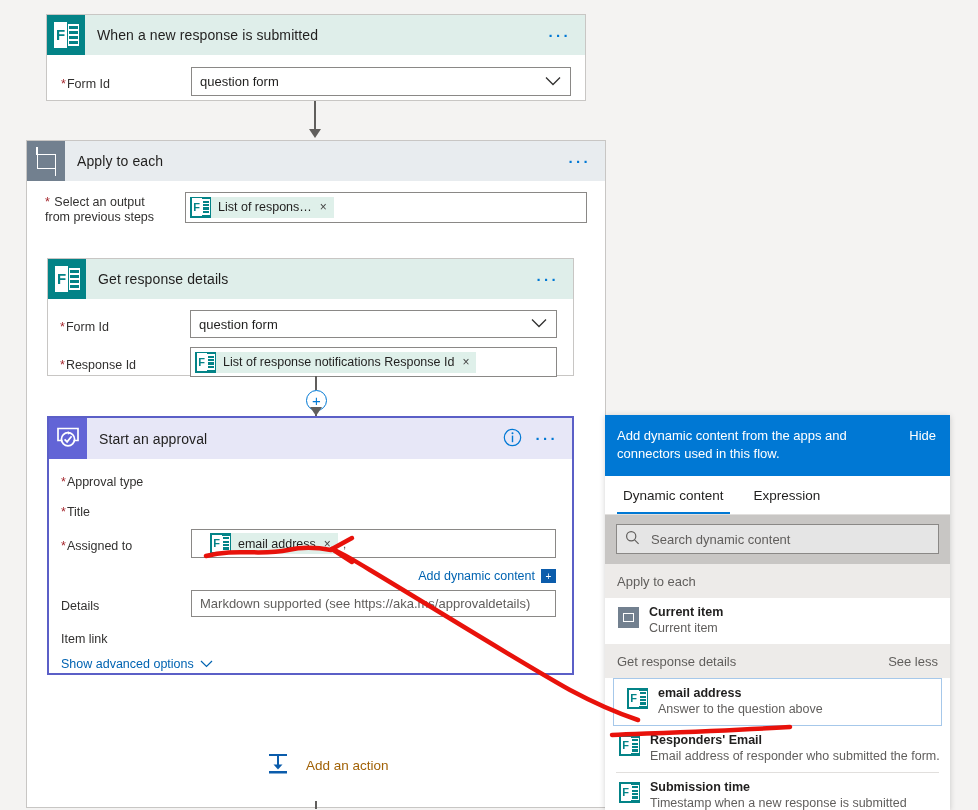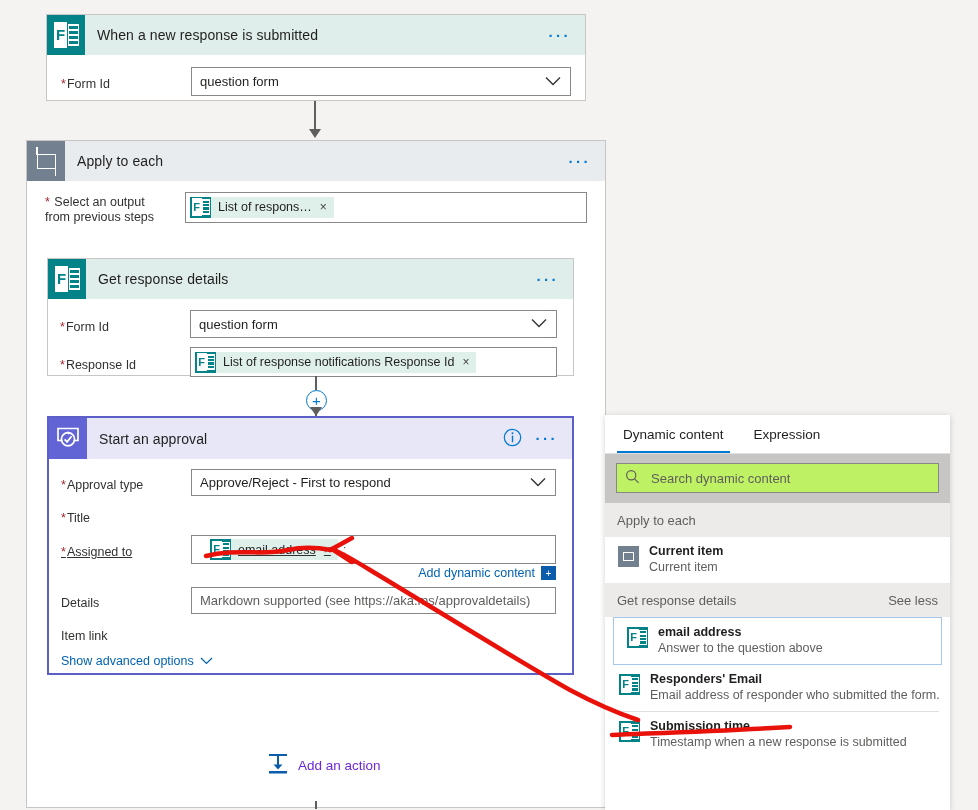--- a/index.html
+++ b/index.html
@@ -76,34 +76,34 @@
   #dcp { position:absolute; left:605px; top:415px; width:345px; height:395px;
          background:#fff; box-shadow:0 1px 6px rgba(0,0,0,.18); }
   .dcp-banner { background:#0078d4; color:#fff; padding:12px 14px 13px 12px;
                 display:flex; font-size:13px; line-height:18px; }
   .dcp-banner .txt{ flex:1; padding-right:10px;}
   .dcp-hide { white-space:nowrap; }
   .dcp-tabs { display:flex; border-bottom:1px solid #e1dfdd; background:#fff; padding:0 12px;}
   .dcp-tab { padding:12px 6px 9px 6px; margin-right:18px; font-size:13.5px; color:#201f1e;}
   .dcp-tab.sel { border-bottom:2px solid #0078d4; font-weight:400;}
   .dcp-searchwrap { background:#c8c6c4; padding:9px 11px 10px 11px;}
-  .dcp-search { background:#bef264; border:1px solid #8a8886; height:30px; display:flex;
+  .dcp-search { background:#e5e5e5; border:1px solid #8a8886; height:30px; display:flex;
                 align-items:center; padding:0 8px; color:#605e5c; font-size:13px;}
   .dcp-grp { background:#edebe9; color:#605e5c; font-size:13px; padding:10px 12px 9px 12px;
              display:flex; }
   .dcp-grp .nm{flex:1;}
   .dcp-item { display:flex; align-items:flex-start; padding:7px 10px 8px 10px; background:#fff;}
   .dcp-item.sel { border:1px solid #a6c8ea; }
   .dcp-item .ic { width:21px;height:21px;flex:0 0 21px; margin:2px 10px 0 3px;}
   .dcp-item .t1 { font-size:12.5px; font-weight:700; color:#201f1e; line-height:15px;}
   .dcp-item .t2 { font-size:12.5px; color:#605e5c; line-height:16px;}
   .dcp-sep { height:1px; background:#e1dfdd; margin:0 11px; }
 
   .linkblue{ color:#0063b1; font-size:12.5px;}
-  .addaction{ display:flex;align-items:center; color:#6d28d9; font-size:13.5px;}
+  .addaction{ display:flex;align-items:center; color:#a16207; font-size:13.5px;gap:8px;}
 
   #annot { position:absolute; left:0; top:0; width:978px; height:810px; pointer-events:none; }
 </style>
 </head>
 <body>
 
 <div class="card" style="left:46px; top:14px; width:540px; height:87px;">
   <div class="card-head" style="background:#dfeeea;">
     <div class="card-icon" style="background:#038387;">
       <span class="forms-ico" style="width:30px;height:30px;">
@@ -246,33 +246,25 @@
           <circle cx="9.5" cy="5.3" r="1" fill="#0078d4"></circle>
           <rect x="8.8" y="7.6" width="1.4" height="6.6" fill="#0078d4"></rect>
         </svg>
       </div>
       <div class="ellipsis">···</div>
     </div>
 
     <div class="card-body" style="padding:10px 16px 0 12px;">
       <div class="row">
         <div class="lbl req">Approval type</div>
-        <div class="fld" style="height:27px;">
-          <span class="val">Approve/Reject - First to respond</span>
-          <span class="chev">
-            <svg width="16" height="10" viewBox="0 0 16 10">
-                <path d="M1 1 L8 8 L15 1" stroke="#323130" stroke-width="1.3" fill="none"></path>
-              </svg>
-          </span>
-        </div>
       </div>
       <div class="row">
         <div class="lbl req">Title</div>
       </div>
-      <div class="row" style="margin-bottom:2px;text-decoration:underline;">
+      <div class="row" style="margin-bottom:11px;">
         <div class="lbl req">Assigned to</div>
         <div class="fld" style="height:29px;padding:0 4px;">
           <span class="token" style="margin-left:14px;">
             <span class="token-ico forms-ico">
               <span class="f" style="font-size:11px;">F</span>
               <span class="sheet">
                   <i style="top:9%"></i>
                   <i style="top:31%"></i>
                   <i style="top:53%"></i>
                   <i style="top:75%"></i>
@@ -321,20 +313,24 @@
         <rect x="2" y="18" width="18" height="2.5" fill="#0b5cab"></rect>
       </svg>
     </span>
     <span>Add an action</span>
   </div>
 
   <div class="conn" style="left:288px; top:660px; height:8px;"></div>
 </div>
 
 <div id="dcp">
+  <div class="dcp-banner">
+    <div class="txt">Add dynamic content from the apps and connectors used in this flow.</div>
+    <div class="dcp-hide">Hide</div>
+  </div>
 
   <div class="dcp-tabs">
     <div class="dcp-tab sel">Dynamic content</div>
     <div class="dcp-tab">Expression</div>
   </div>
 
   <div class="dcp-searchwrap">
     <div class="dcp-search">
       <span style="margin-right:11px;">
         <svg width="15" height="15" viewBox="0 0 15 15">

